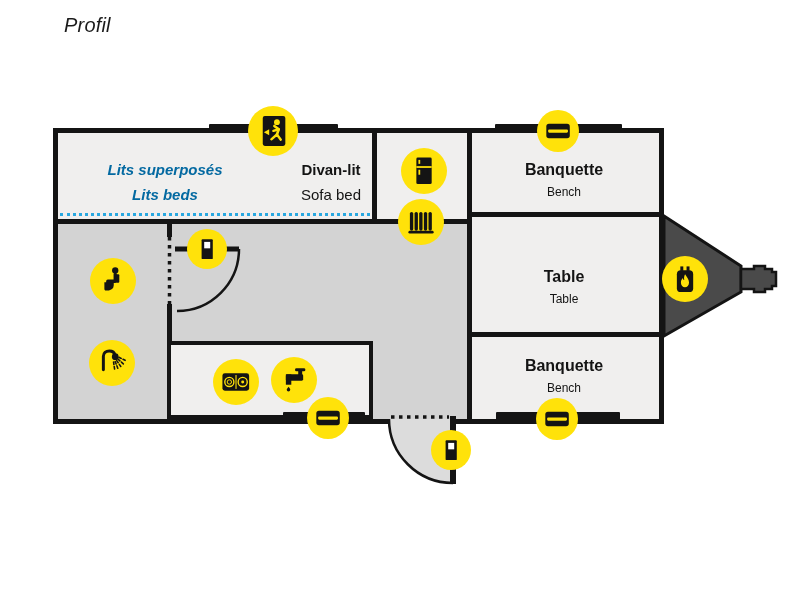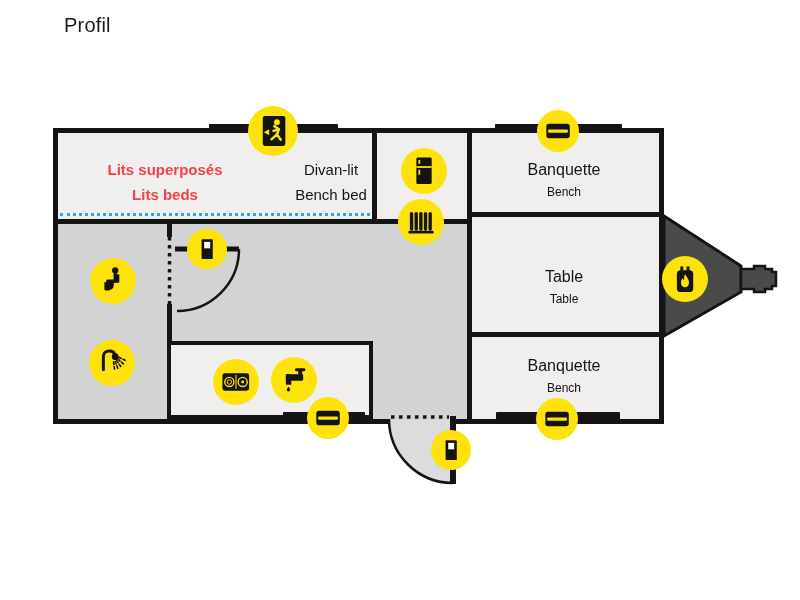--- a/index.html
+++ b/index.html
@@ -1,18 +1,18 @@
 <!DOCTYPE html>
 <html><head>
 <meta charset="utf-8">
 <style>
   html,body{margin:0;padding:0;background:#fff;}
   .stage{position:relative;width:800px;height:600px;background:#ffffff;overflow:hidden;
          font-family:"Liberation Sans",sans-serif;}
-  .title{position:absolute;left:64px;top:14px;font-size:20px;color:#1b1b1b;letter-spacing:.2px;}
+  .title{position:absolute;left:64px;top:14px;font-size:20px;color:#1b1b1b;letter-spacing:.2px;font-style:italic;}
 
   
   .body-outline{position:absolute;left:53px;top:128px;width:611px;height:296px;
     box-sizing:border-box;border:5px solid #141414;background:#F0EFEE;}
   .gray{position:absolute;background:#D3D3D3;}
   .wall{position:absolute;background:#141414;}
   .win{position:absolute;height:9px;background:#141414;border-radius:1px;}
   .dash-cyan{position:absolute;left:60px;top:213px;width:310px;height:0;
     border-top:3px dotted #29A8E0;}
   .kitchen{position:absolute;left:167px;top:341px;width:206px;height:78px;
@@ -20,23 +20,23 @@
 
   .overlay{position:absolute;left:0;top:0;pointer-events:none;}
 
   
   .icon{position:absolute;border-radius:50%;background:#FFE20A;
     display:flex;align-items:center;justify-content:center;}
   .icon svg{width:86%;height:86%;}
 
   
   .room-label{position:absolute;width:170px;text-align:center;color:#141414;}
-  .room-label .fr{font-weight:400;font-size:15px;line-height:25px;}
+  .room-label .fr{font-weight:700;font-size:15px;line-height:25px;}
   .room-label .en{font-weight:400;font-size:15px;line-height:25px;}
-  .room-label.cyan .fr,.room-label.cyan .en{color:#ef4444;font-weight:700;}
+  .room-label.cyan .fr,.room-label.cyan .en{color:#0369a1;font-weight:700;font-style:italic;}
   .room-label.sm .fr{font-size:16px;line-height:23px;}
   .room-label.sm .en{font-size:12px;line-height:23px;}
 </style>
 </head>
 <body>
 
 <div class="stage">
 
   <div class="title">Profil</div>
 
@@ -189,21 +189,21 @@
     </svg>
   </div>
 
   <div class="room-label cyan" style="left:80px;top:157px;">
     <div class="fr">Lits superposés</div>
     <div class="en">Lits beds</div>
   </div>
 
   <div class="room-label" style="left:246px;top:157px;">
     <div class="fr">Divan-lit</div>
-    <div class="en">Bench bed</div>
+    <div class="en">Sofa bed</div>
   </div>
 
   <div class="room-label sm" style="left:479px;top:158px;">
     <div class="fr">Banquette</div>
     <div class="en">Bench</div>
   </div>
 
   <div class="room-label sm" style="left:479px;top:265px;">
     <div class="fr">Table</div>
     <div class="en">Table</div>

